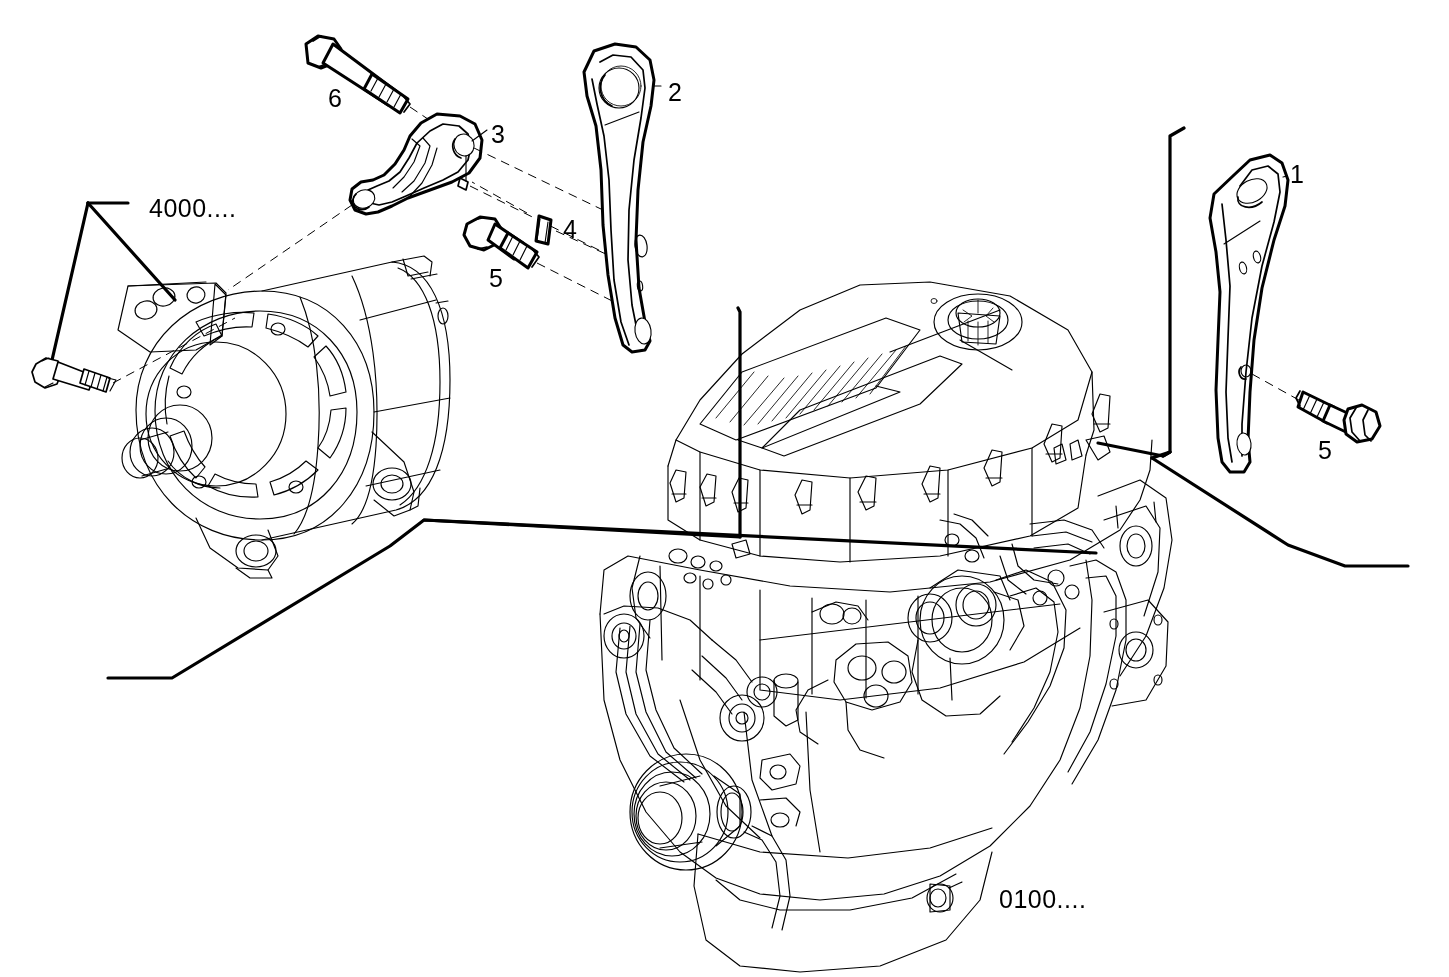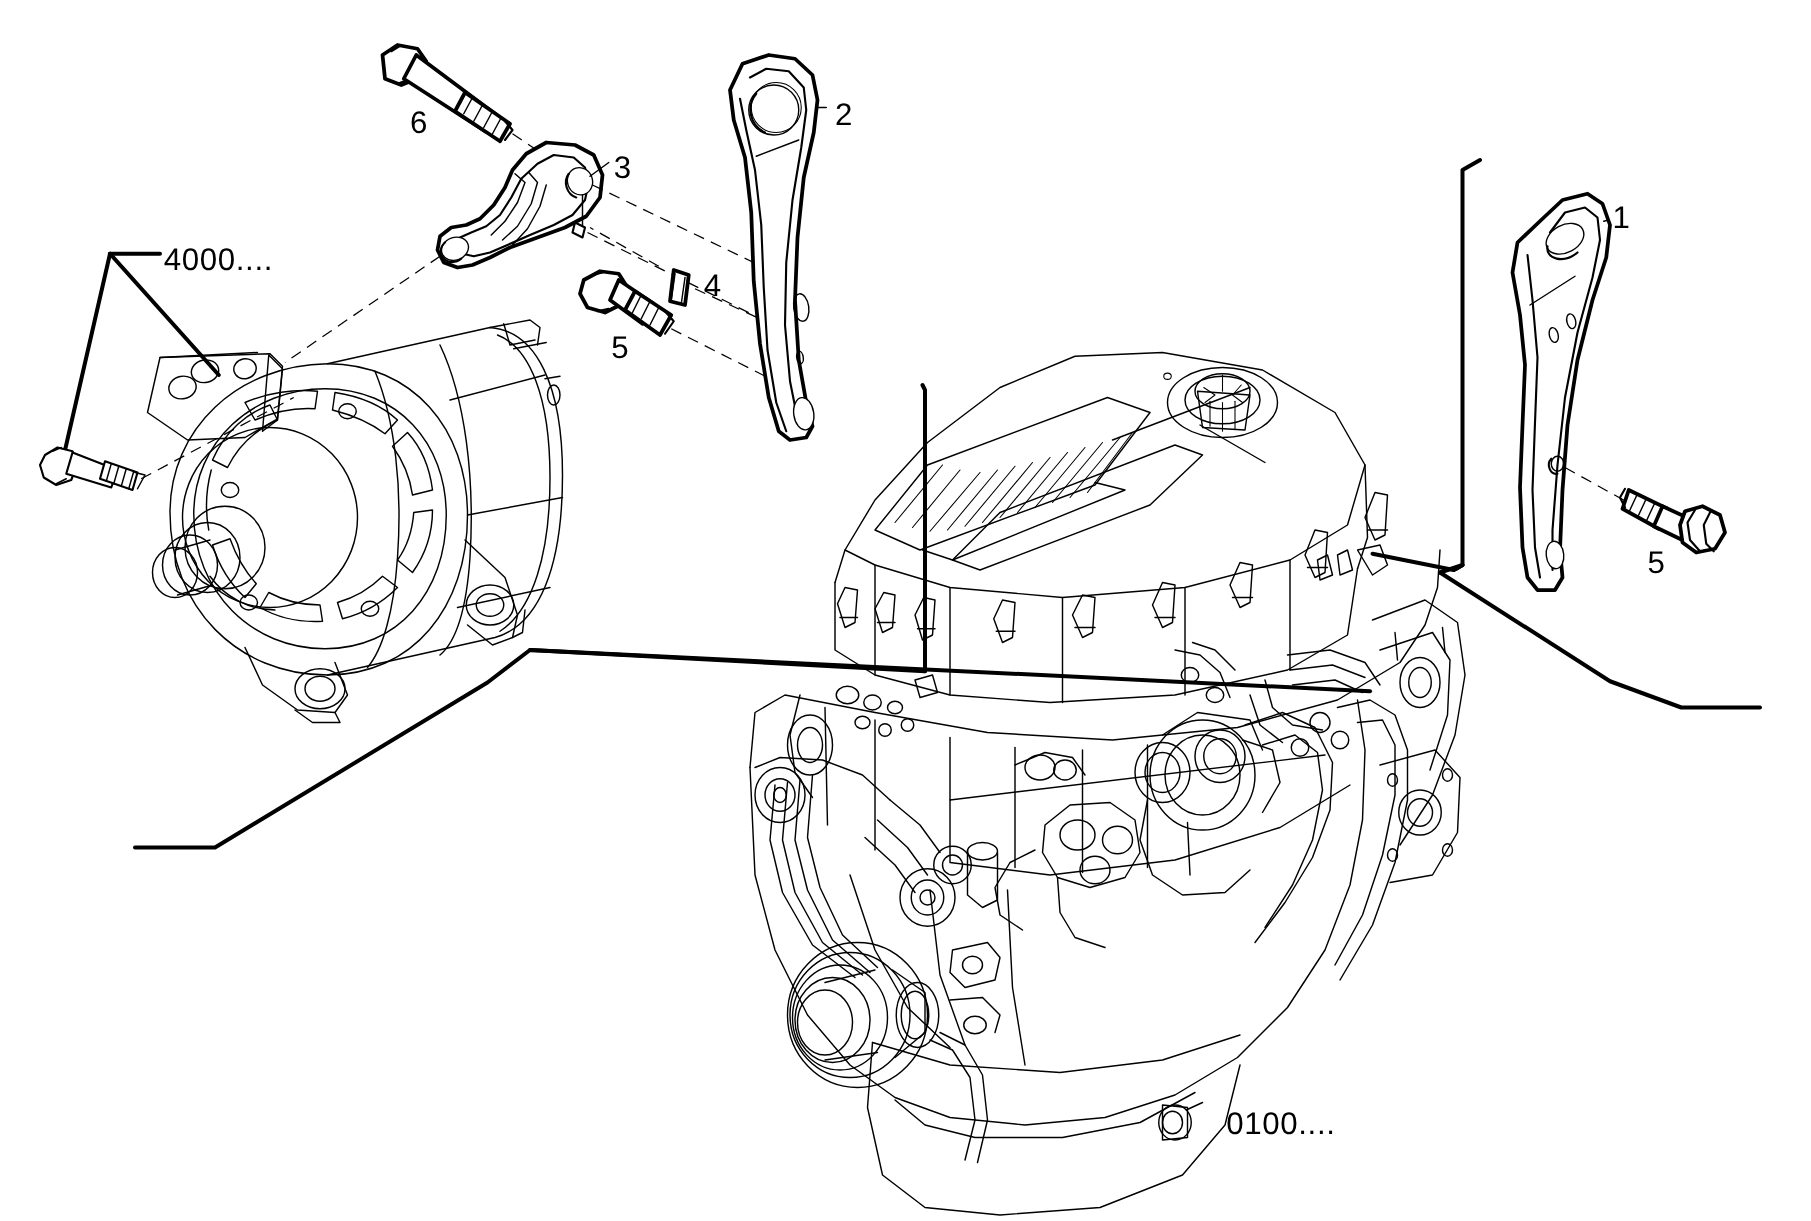--- a/index.html
+++ b/index.html
@@ -28,20 +28,21 @@
     font-family: "Liberation Sans", sans-serif;
     font-size: 25px;
     color: #000000;
     line-height: 1;
     white-space: nowrap;
     user-select: none;
   }
   .group-ref {
     font-size: 25px;
     letter-spacing: 0.5px;
+    margin-left: 18px;
   }
 </style>
 </head>
 <body>
 
 <div id="sheet">
 
   <svg viewBox="0 0 1449 977" xmlns="http://www.w3.org/2000/svg">
     <defs>
       <style>

